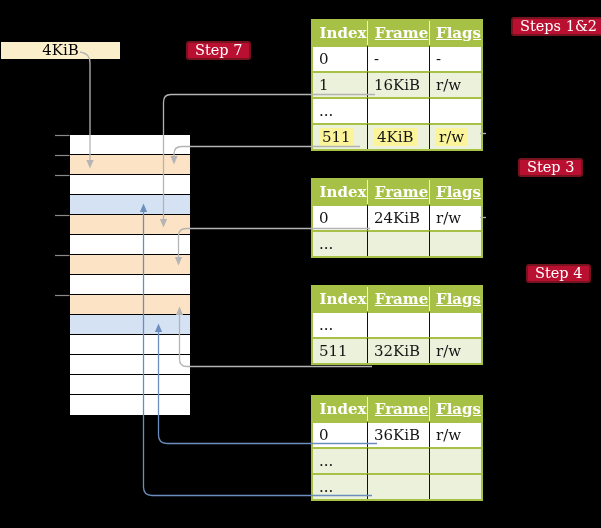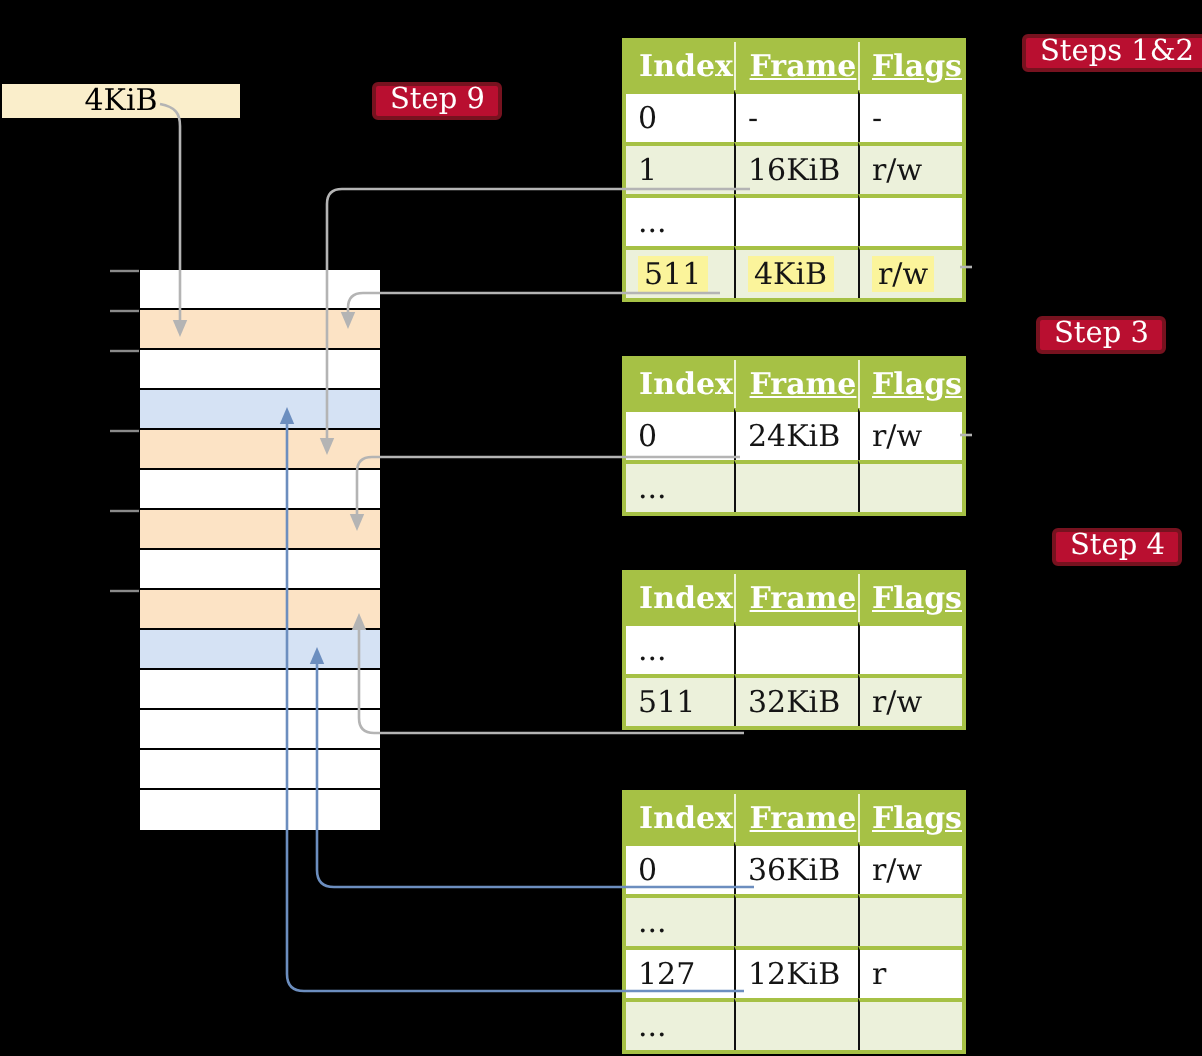--- a/index.html
+++ b/index.html
@@ -32,21 +32,21 @@
   .col-index{width:54px;} .col-frame{width:62px;} .col-flags{width:52px;}
   .hl{background:var(--highlight);padding:0 3px;}
   svg.overlay{position:absolute;left:0;top:0;z-index:5;pointer-events:none;}
 </style>
 </head>
 <body>
 
 <div class="canvas">
   <div class="label-box">4KiB</div>
 
-  <div class="badge badge-step0">Step 9</div>
+  <div class="badge badge-step0">Step 7</div>
   <div class="badge badge-steps12">Steps 1&amp;2</div>
   <div class="badge badge-step3">Step 3</div>
   <div class="badge badge-step4">Step 4</div>
 
   <div id="memcol" class="memcol">
       <div class="mcell white"></div>
       <div class="mcell peach"></div>
       <div class="mcell white"></div>
       <div class="mcell blue"></div>
       <div class="mcell peach"></div>
@@ -166,25 +166,20 @@
         <tbody>
           <tr>
             <td>0</td>
             <td>36KiB</td>
             <td>r/w</td>
           </tr>
           <tr class="shaded">
             <td>...</td>
             <td></td>
             <td></td>
-          </tr>
-          <tr>
-            <td>127</td>
-            <td>12KiB</td>
-            <td>r</td>
           </tr>
           <tr class="shaded">
             <td>...</td>
             <td></td>
             <td></td>
           </tr>
         </tbody>
       </table>
     </div>
 

